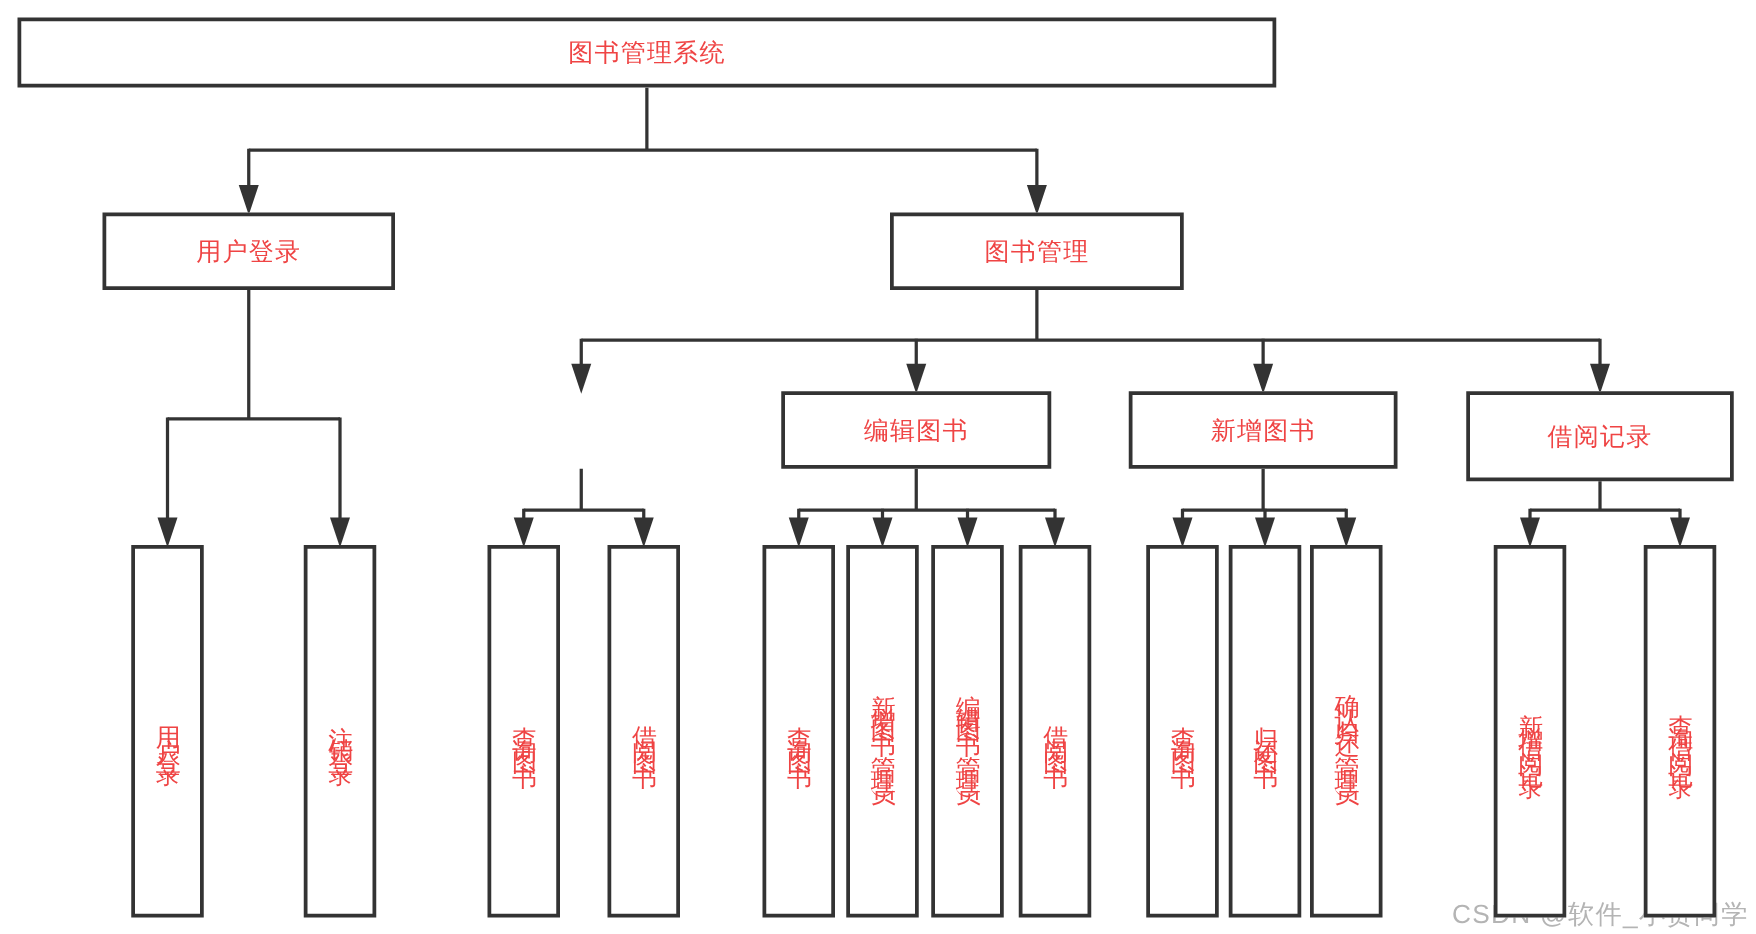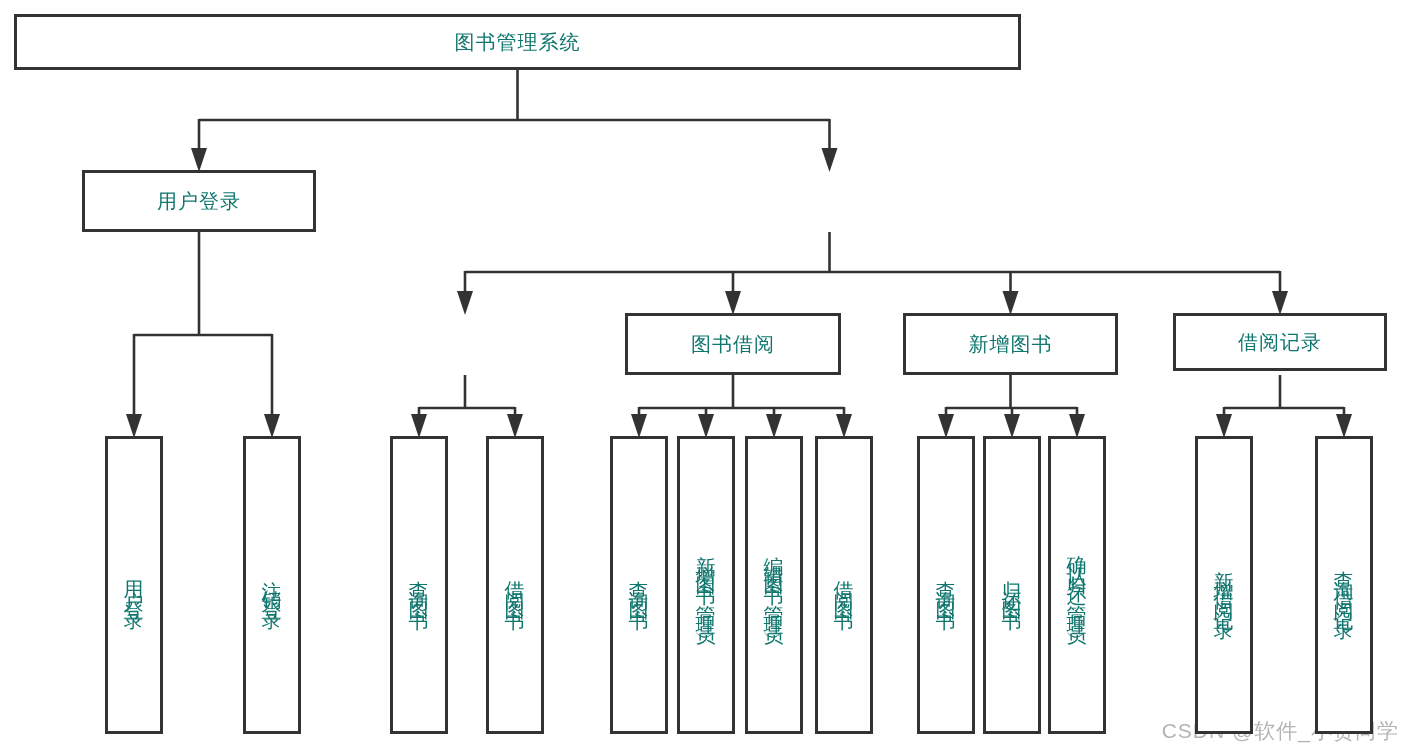--- a/index.html
+++ b/index.html
@@ -9,21 +9,21 @@
     background:#ffffff;
     overflow:hidden;
     font-family:"Liberation Sans","DejaVu Sans",sans-serif;
   }
   .wires{position:absolute;left:0;top:0;width:1405px;height:747px;}
   .node{
     position:absolute;
     box-sizing:border-box;
     border:3px solid #333333;
     background:#ffffff;
-    color:#0f766e;
+    color:#ef4444;
     display:flex;
     align-items:center;
     justify-content:center;
   }
   .node.h{font-size:20px;letter-spacing:1px;white-space:nowrap;}
   .node.v{
     writing-mode:vertical-rl;
     text-orientation:mixed;
     font-size:20px;
     letter-spacing:10px;
@@ -95,25 +95,26 @@
       <line x1="1224" y1="408" x2="1344" y2="408" stroke="#333333" stroke-width="2.6"></line>
       <line x1="1224" y1="407" x2="1224" y2="418" stroke="#333333" stroke-width="2.6"></line>
       <polygon points="1224,438 1216,414 1232,414" fill="#333333"></polygon>
       <line x1="1344" y1="407" x2="1344" y2="418" stroke="#333333" stroke-width="2.6"></line>
       <polygon points="1344,438 1336,414 1352,414" fill="#333333"></polygon>
     </svg>
 
   <div class="watermark">CSDN @软件_小贺同学</div>
 <div class="node h" style="left: 14px; top: 14px; width: 1007px; height: 56px;">图书管理系统</div>
     <div class="node h" style="left: 82px; top: 170px; width: 234px; height: 62px;">用户登录</div>
+    <div class="node h" style="left: 712px; top: 170px; width: 235px; height: 62px;">图书管理</div>
     <div class="node v" style="left: 105px; top: 436px; width: 58px; height: 298px;">用户登录</div>
     <div class="node v" style="left: 243px; top: 436px; width: 58px; height: 298px;">注销登录</div>
-    <div class="node h" style="left: 625px; top: 313px; width: 216px; height: 62px;">图书借阅</div>
+    <div class="node h" style="left: 625px; top: 313px; width: 216px; height: 62px;">编辑图书</div>
     <div class="node h" style="left: 903px; top: 313px; width: 215px; height: 62px;">新增图书</div>
-    <div class="node h" style="left: 1173px; top: 313px; width: 214px; height: 58px;">借阅记录</div>
+    <div class="node h" style="left: 1173px; top: 313px; width: 214px; height: 72px;">借阅记录</div>
     <div class="node v" style="left: 390px; top: 436px; width: 58px; height: 298px;">查询图书</div>
     <div class="node v" style="left: 486px; top: 436px; width: 58px; height: 298px;">借阅图书</div>
     <div class="node v" style="left: 610px; top: 436px; width: 58px; height: 298px;">查询图书</div>
     <div class="node v" style="left: 677px; top: 436px; width: 58px; height: 298px;">新增图书（管理员）</div>
     <div class="node v" style="left: 745px; top: 436px; width: 58px; height: 298px;">编辑图书（管理员）</div>
     <div class="node v" style="left: 815px; top: 436px; width: 58px; height: 298px;">借阅图书</div>
     <div class="node v" style="left: 917px; top: 436px; width: 58px; height: 298px;">查询图书</div>
     <div class="node v" style="left: 983px; top: 436px; width: 58px; height: 298px;">归还图书</div>
     <div class="node v" style="left: 1048px; top: 436px; width: 58px; height: 298px;">确认归还（管理员）</div>
     <div class="node v" style="left: 1195px; top: 436px; width: 58px; height: 298px;">新增借阅记录</div>

